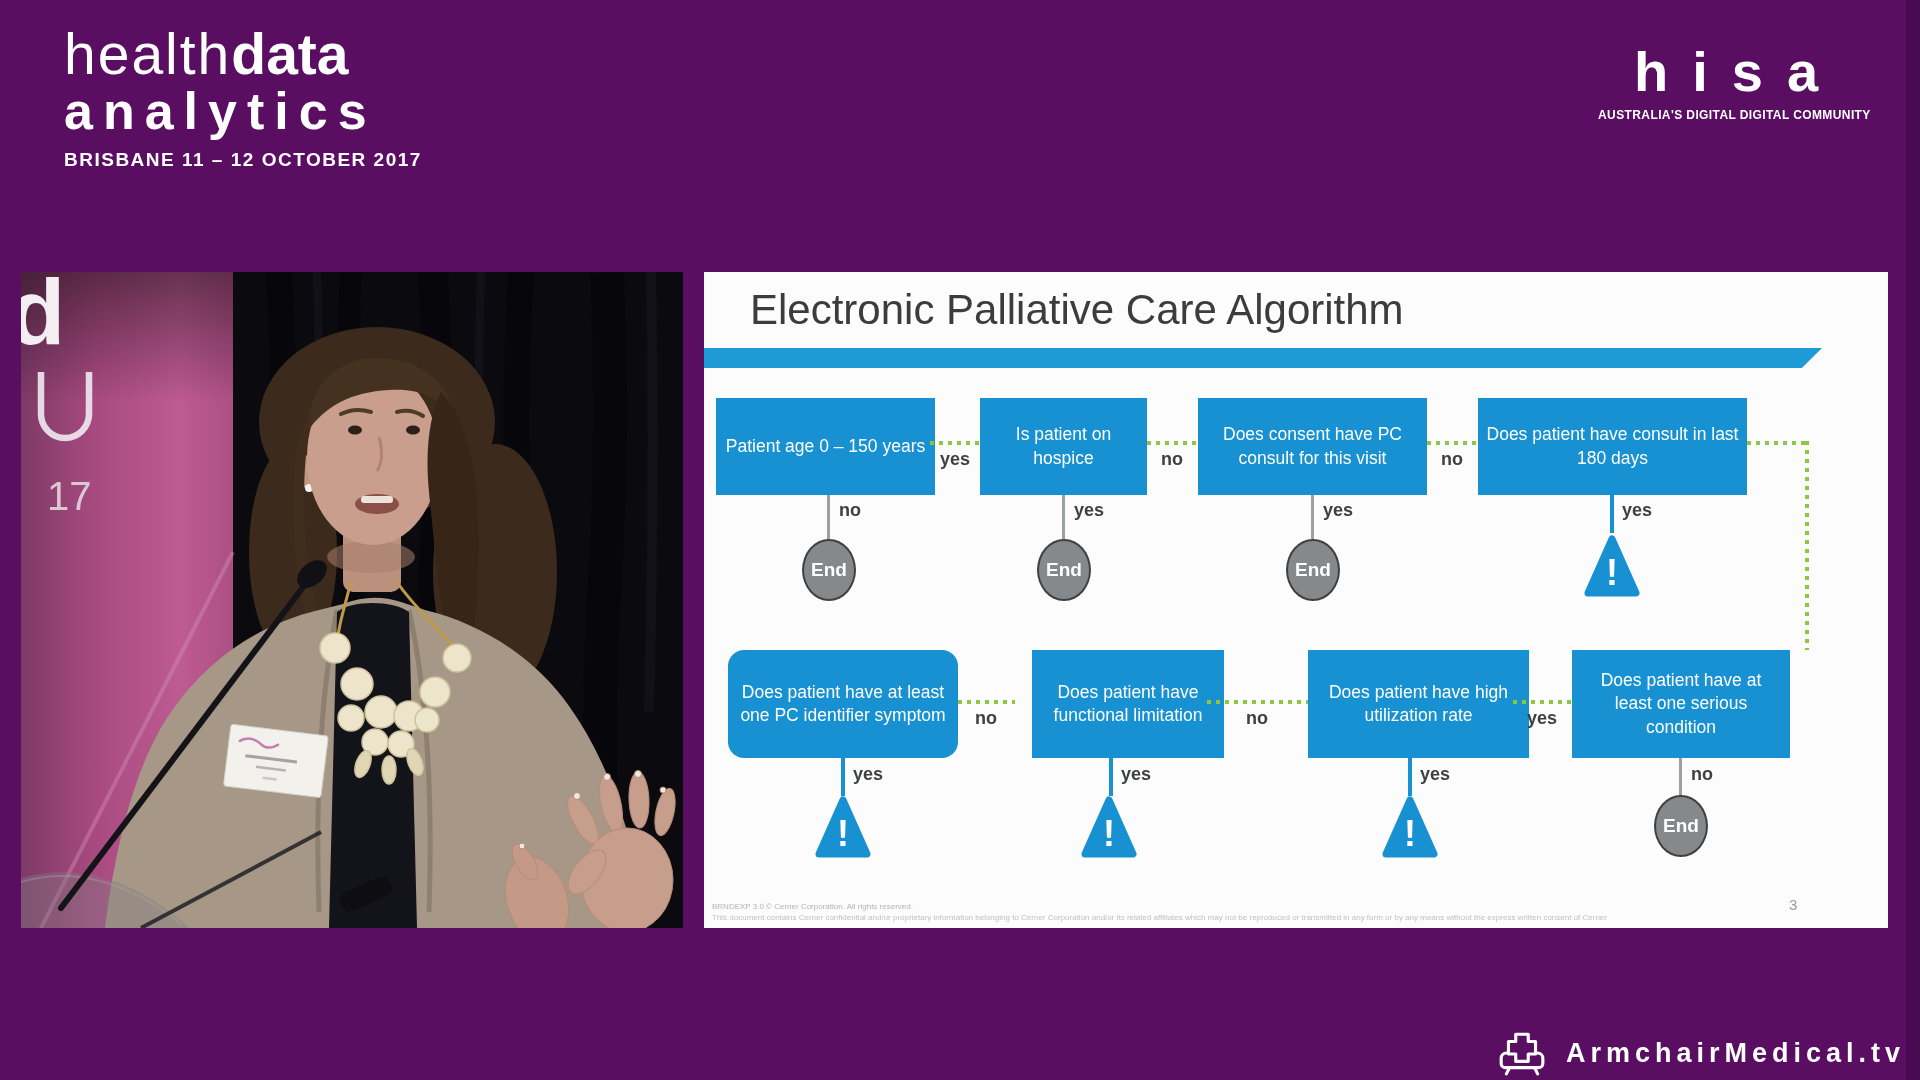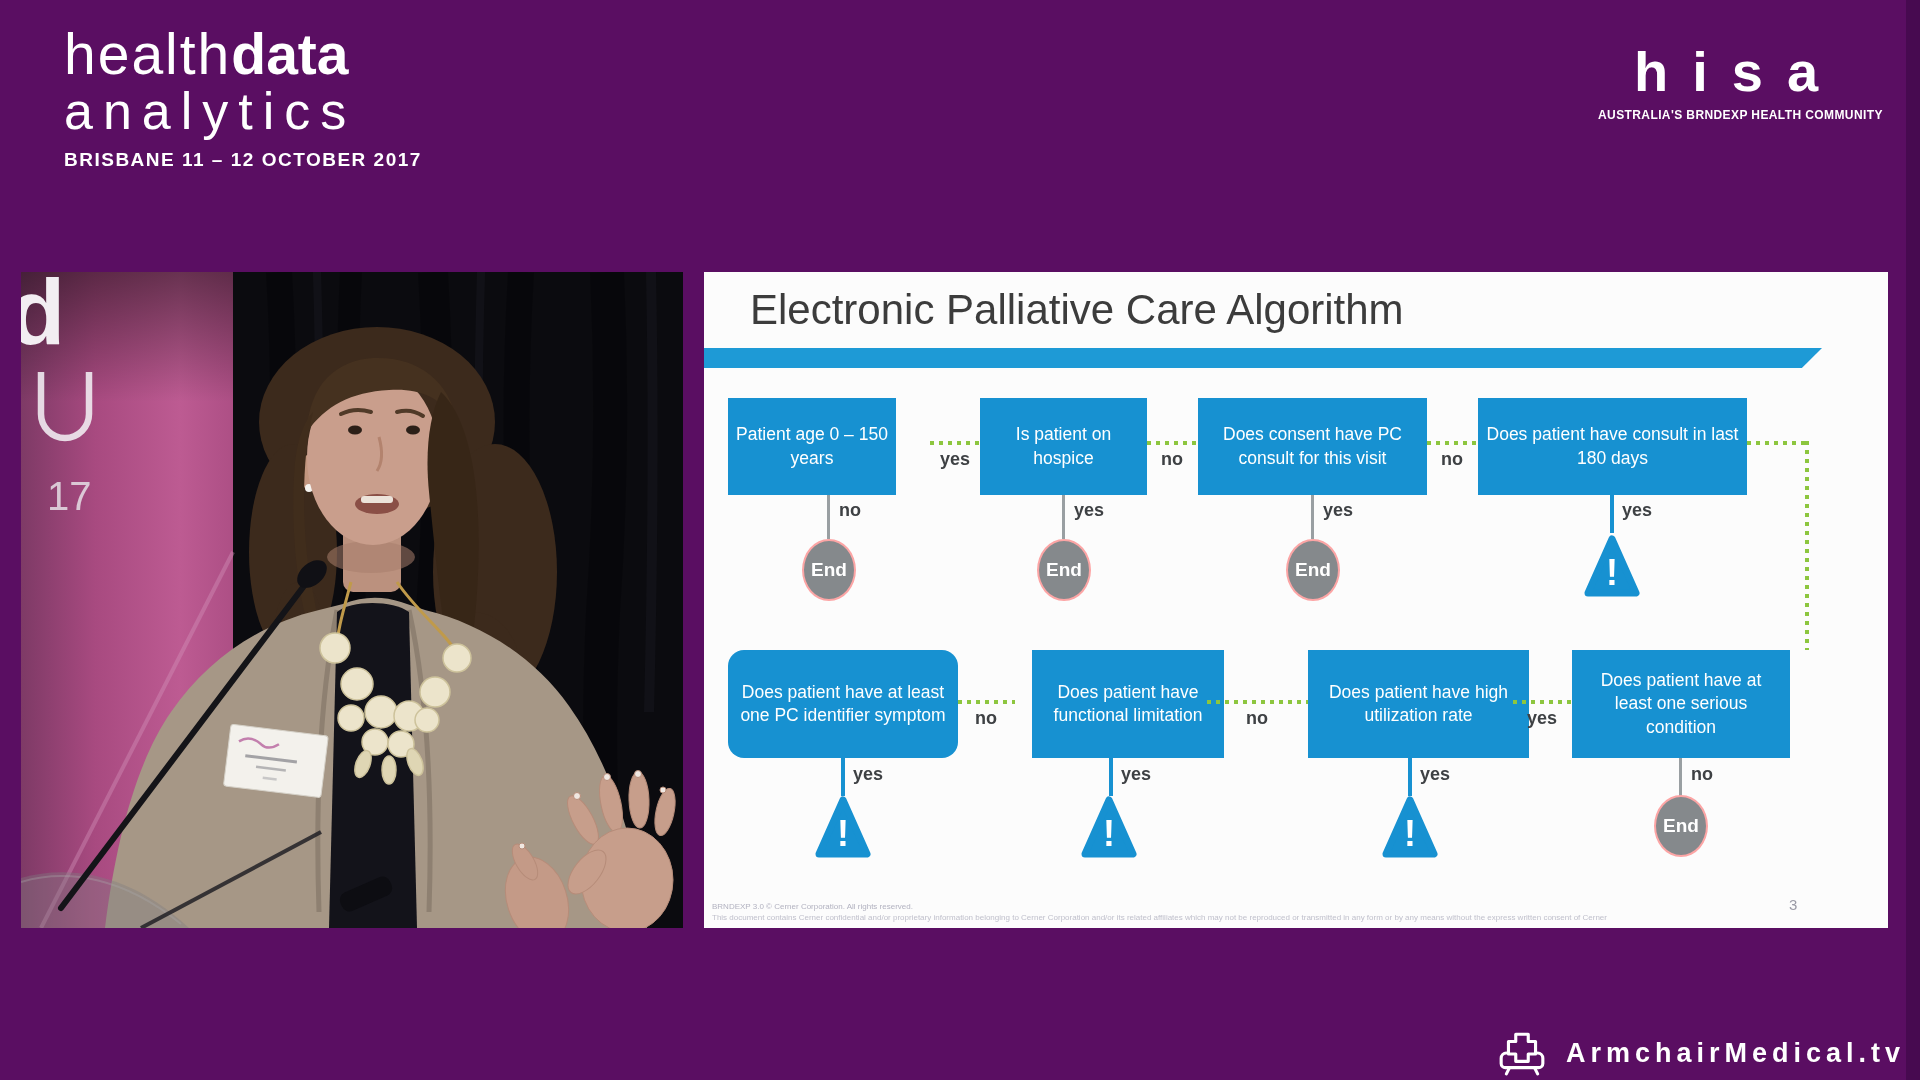--- a/index.html
+++ b/index.html
@@ -5,21 +5,21 @@
   html,body{margin:0;padding:0;background:#2a062e;}
   #stage{position:relative;width:1920px;height:1080px;background:#5a0e62;overflow:hidden;
          font-family:"Liberation Sans", sans-serif;}
   .abs{position:absolute;}
 
   
   #event-logo{left:64px;top:26px;color:#fff;}
   #event-logo .l1{font-size:57px;line-height:1.0;letter-spacing:2px;}
   #event-logo .l1 .light{font-weight:300;}
   #event-logo .l1 .bold{font-weight:800;letter-spacing:0;}
-  #event-logo .l2{font-size:52px;line-height:1.0;font-weight:400;letter-spacing:10px;margin-top:2px;}
+  #event-logo .l2{font-size:52px;line-height:1.0;font-weight:700;letter-spacing:10px;margin-top:2px;}
   #event-logo .l3{font-size:19px;font-weight:600;letter-spacing:1.5px;margin-top:12px;}
 
   #hisa-logo{left:1598px;top:44px;width:266px;text-align:center;color:#fff;}
   #hisa-logo .mark{font-size:56px;font-weight:800;letter-spacing:24px;line-height:1.0;margin-left:14px;}
   #hisa-logo .tag{font-size:12px;font-weight:700;letter-spacing:0.4px;margin-top:8px;white-space:nowrap;}
 
   
   #video-panel{left:21px;top:272px;width:662px;height:656px;background:#0b0b0f;}
   #slide{left:704px;top:272px;width:1184px;height:656px;background:#fcfcfc;}
   #right-strip{left:1906px;top:0;width:14px;height:1080px;background:#470a50;}
@@ -32,21 +32,21 @@
   .fbox{background:#1791d1;color:#fff;display:flex;align-items:center;justify-content:center;
         text-align:center;font-size:17.5px;line-height:1.32;padding:4px 8px;box-sizing:border-box;}
   .row1{top:126px;height:97px;}
   .row2{top:378px;height:108px;}
 
   .hdot{height:4px;background-image:repeating-linear-gradient(90deg,#8dc63f 0 4px,transparent 4px 9px);}
   .vdot{width:4px;background-image:repeating-linear-gradient(180deg,#8dc63f 0 4px,transparent 4px 9px);}
   .lbl{font-size:18px;font-weight:700;color:#3e4144;width:50px;text-align:center;}
   .stem-g{width:3px;background:#999fa2;}
   .stem-b{width:4px;background:#1791d1;}
-  .endoval{width:54px;height:62px;border-radius:50%;background:#85898c;border:2px solid #fca5a5;
+  .endoval{width:54px;height:62px;border-radius:50%;background:#85898c;border:2px solid #404040;
            color:#fff;font-size:19px;font-weight:700;display:flex;align-items:center;justify-content:center;
            box-sizing:border-box;}
   .tri{width:56px;height:66px;}
 
   #fine1{left:8px;top:630px;font-size:8px;color:#b2b2c0;white-space:nowrap;}
   #fine2{left:8px;top:641px;font-size:8px;color:#c0c0cc;white-space:nowrap;}
   #pagenum{left:1085px;top:624px;font-size:15px;color:#9b9ba6;}
 
   
   #watermark-text{left:1566px;top:1038px;color:#fff;font-size:27px;font-weight:700;letter-spacing:5px;white-space:nowrap;}
@@ -58,21 +58,21 @@
 <div id="stage">
 
   <div class="abs" id="event-logo">
     <div class="l1"><span class="light">health</span><span class="bold">data</span></div>
     <div class="l2">analytics</div>
     <div class="l3">BRISBANE 11 – 12 OCTOBER 2017</div>
   </div>
 
   <div class="abs" id="hisa-logo">
     <div class="mark">hisa</div>
-    <div class="tag">AUSTRALIA'S BRNDEXP HEALTH COMMUNITY</div>
+    <div class="tag">AUSTRALIA'S DIGITAL DIGITAL COMMUNITY</div>
   </div>
 
   <div class="abs" id="video-panel">
     <svg width="662" height="656" viewBox="0 0 662 656">
       <defs>
         <linearGradient id="bannerG" x1="0" y1="0" x2="1" y2="0">
           <stop offset="0" stop-color="#7e3a66"></stop>
             <stop offset="0.35" stop-color="#a84a80"></stop>
           <stop offset="0.75" stop-color="#bd5b92"></stop>
             <stop offset="1" stop-color="#ad4f85"></stop>
@@ -183,21 +183,21 @@
           <circle cx="501" cy="574" r="3" fill="#f0e8e2"></circle>
         </g>
       </g>
     </svg>
   </div>
 
   <div class="abs" id="slide">
     <div class="abs" id="slide-title">Electronic Palliative Care Algorithm</div>
     <div class="abs" id="title-bar"></div>
 
-    <div class="abs fbox row1" style="left:24px;width:168px;">Patient age 0 – 150 years</div>
+    <div class="abs fbox row1" style="left:12px;width:219px;">Patient age 0 – 150 years</div>
     <div class="abs fbox row1" style="left:276px;width:167px;">Is patient on hospice</div>
     <div class="abs fbox row1" style="left:494px;width:229px;">Does consent have PC consult for this visit</div>
     <div class="abs fbox row1" style="left:774px;width:269px;">Does patient have consult in last 180 days</div>
 
     <div class="abs hdot" style="left:226px;top:169px;width:50px;"></div>
     <div class="abs hdot" style="left:443px;top:169px;width:51px;"></div>
     <div class="abs hdot" style="left:723px;top:169px;width:51px;"></div>
     <div class="abs lbl" style="left:226px;top:177px;">yes</div>
     <div class="abs lbl" style="left:443px;top:177px;">no</div>
     <div class="abs lbl" style="left:723px;top:177px;">no</div>

